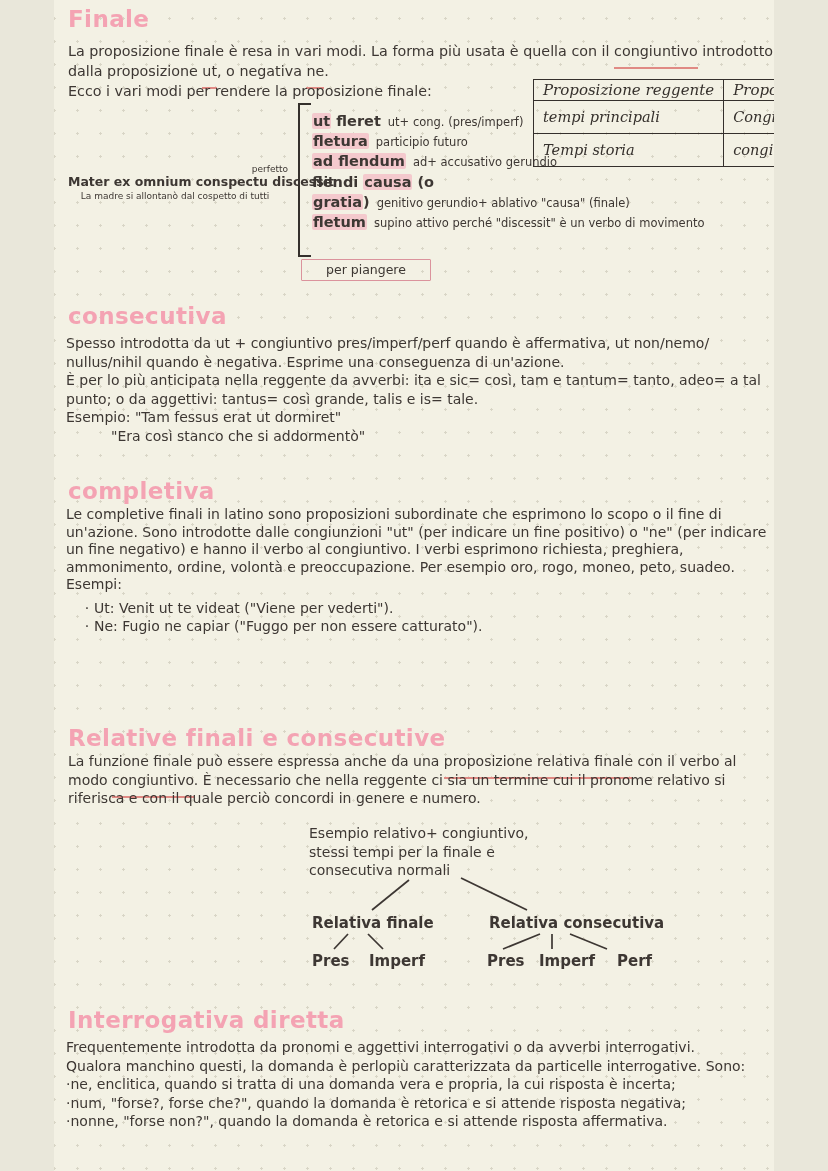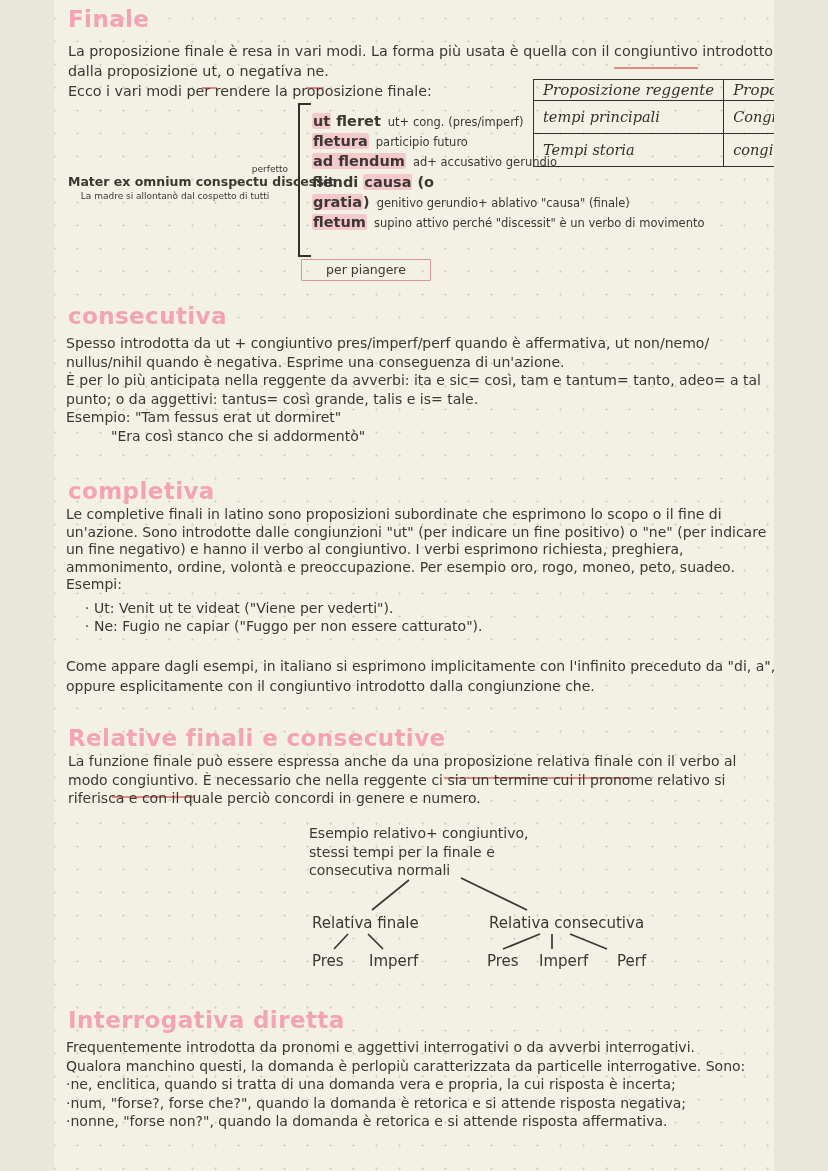--- a/index.html
+++ b/index.html
@@ -59,21 +59,21 @@
   #bullets .b-dot{display:inline-block;width:14px;text-align:center;margin-left:14px;}
   #closing{top:657px;left:12px;line-height:19.5px;}
 
   
   #t-rel{top:725px;left:14px;}
   #p-rel{top:752px;left:14px;line-height:18.6px;}
 
   
   #tree{left:230px;top:820px;width:430px;height:160px;}
   #tree .t-root{position:absolute;left:25px;top:4px;font-size:15px;line-height:18.5px;}
-  #tree .t-node{position:absolute;font-size:15px;white-space:nowrap;}
+  #tree .t-node{position:absolute;font-size:15px;white-space:nowrap;font-weight:bold;}
   #tree svg{position:absolute;left:0;top:0;}
 
   
   #t-inter{top:1007px;left:14px;}
   #p-inter{top:1038px;left:12px;line-height:18.6px;}
 </style>
 </head>
 <body>
 
 <div class="page">
@@ -134,24 +134,20 @@
     <div class="line">Le completive finali in latino sono proposizioni subordinate che esprimono lo scopo o il fine di</div>
     <div class="line">un'azione. Sono introdotte dalle congiunzioni "ut" (per indicare un fine positivo) o "ne" (per indicare</div>
     <div class="line">un fine negativo) e hanno il verbo al congiuntivo. I verbi esprimono richiesta, preghiera,</div>
     <div class="line">ammonimento, ordine, volontà e preoccupazione. Per esempio oro, rogo, moneo, peto, suadeo.</div>
     <div class="line">Esempi:</div>
   </div>
   <div class="abs para" id="bullets">
     <div class="line"><span class="b-dot">·</span><span>Ut: Venit ut te videat ("Viene per vederti").</span></div>
     <div class="line"><span class="b-dot">·</span><span>Ne: Fugio ne capiar ("Fuggo per non essere catturato").</span></div>
   </div>
-  <div class="abs para" id="closing">
-    <div class="line">Come appare dagli esempi, in italiano si esprimono implicitamente con l'infinito preceduto da "di, a",</div>
-    <div class="line">oppure esplicitamente con il congiuntivo introdotto dalla congiunzione che.</div>
-  </div>
 
   <div class="abs sec-title" id="t-rel">Relative finali e consecutive</div>
   <div class="abs para" id="p-rel">
     <div class="line"><span>La funzione finale può essere espressa anche da una </span><span class="u">proposizione relativa finale</span><span> con il verbo al</span></div>
     <div class="line"><span>modo </span><span class="u">congiuntivo</span><span>. È necessario che nella reggente ci sia un termine cui il pronome relativo si</span></div>
     <div class="line">riferisca e con il quale perciò concordi in genere e numero.</div>
   </div>
 
   <div class="abs" id="tree">
     <svg width="430" height="160" viewBox="0 0 430 160">

